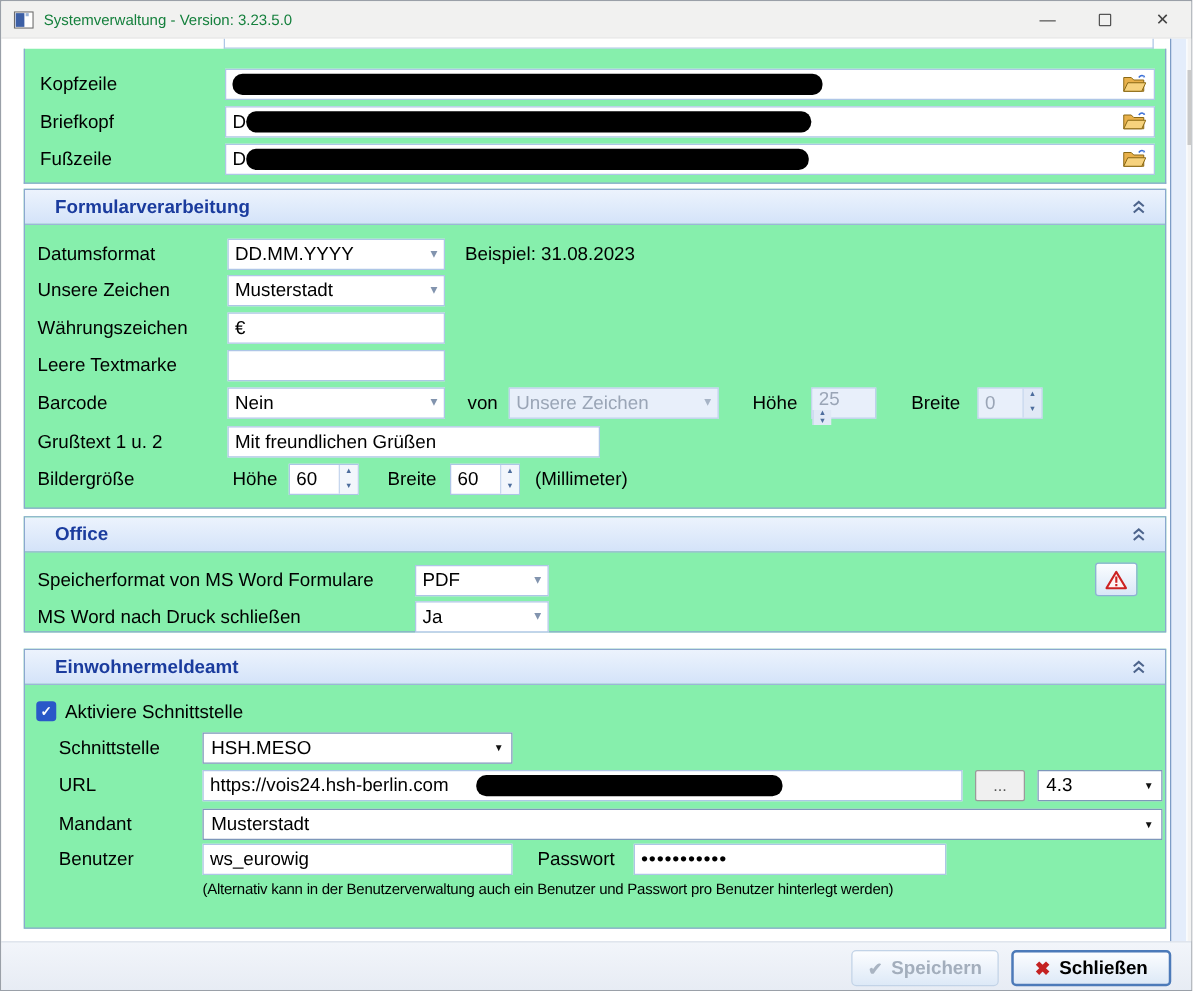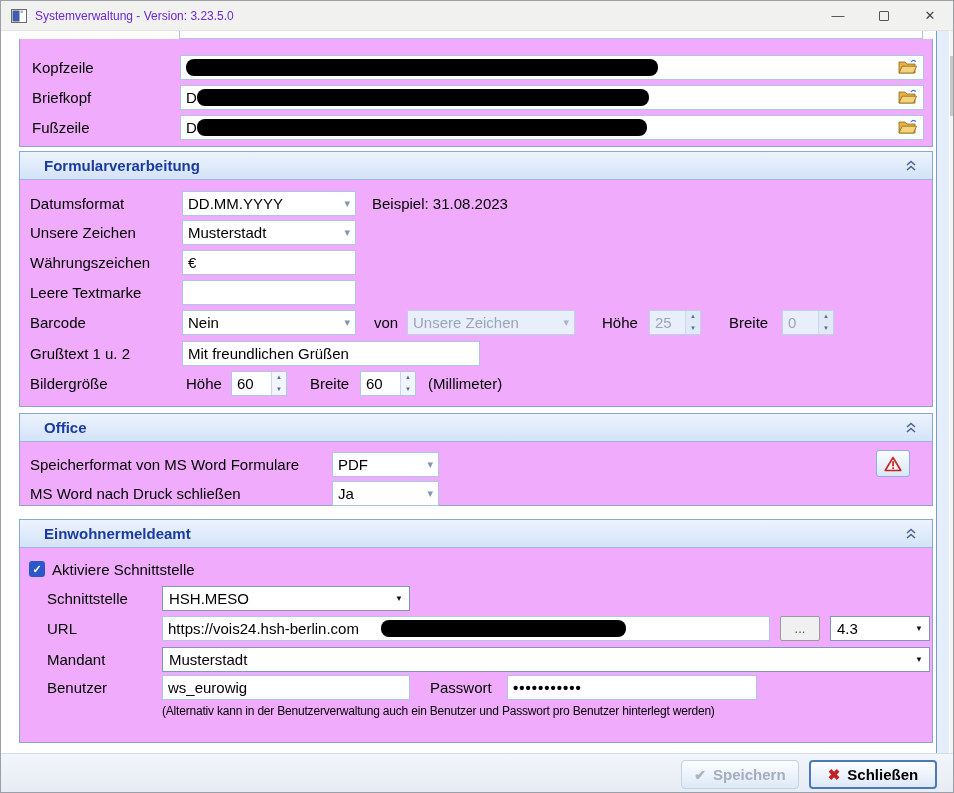--- a/index.html
+++ b/index.html
@@ -6,35 +6,35 @@
   html,body { width: 954px; height: 793px; }
   body { font-family: "Liberation Sans", sans-serif; background:#fff; }
 
   .window { width:954px; height:793px; border:1px solid #9aa0a8; background:#fff;
             display:flex; flex-direction:column; overflow:hidden; }
 
   
   .titlebar { height:30px; background:#f1f1f0; display:flex; align-items:center;
               flex-shrink:0; border-bottom:1px solid #e3e3e3; }
   .titlebar .app-icon { margin-left:10px; width:16px; height:14px; flex-shrink:0; }
-  .titlebar .title { margin-left:8px; font-size:12px; color:#6d28d9; }
+  .titlebar .title { margin-left:8px; font-size:12px; color:#15803d; }
   .win-controls { margin-left:auto; display:flex; height:100%; }
   .win-btn { width:46px; height:100%; display:flex; align-items:center; justify-content:center;
              color:#444; font-size:13px; cursor:default; }
   .max-glyph { width:10px; height:10px; border:1px solid #555; border-radius:1px; }
 
   
   .content { position:relative; height:722px; background:#fff; flex-shrink:0; }
 
   .scroll-strip { position:absolute; left:935px; top:0; width:13px; height:722px;
                   background:#e4edfb; border-left:1px solid #7c9cc6; }
   .scrollbar-rail { position:absolute; left:949px; top:0; width:4px; height:722px; background:#f3f3f3; }
   .scrollbar-thumb { position:absolute; left:0; top:25px; width:4px; height:60px; background:#c9c9c9; }
 
-  .groupbox { position:absolute; left:18px; width:914px; border:1px solid #8ba7cf; background:#f0abfc; }
+  .groupbox { position:absolute; left:18px; width:914px; border:1px solid #8ba7cf; background:#86efac; }
   .group-header { height:28px; background:linear-gradient(#ecf3fd,#d4e3f9);
                   border-bottom:1px solid #9db5d8; display:flex; align-items:center; position:relative; }
   .group-title { margin-left:24px; font-size:15px; font-weight:bold; color:#1b3c9e; }
   .collapse-btn { position:absolute; right:12px; top:5px; width:18px; height:18px;
                   display:flex; align-items:center; justify-content:center; }
 
   .row { position:absolute; display:flex; align-items:center; height:26px; }
   .lbl { font-size:15px; color:#000; white-space:nowrap; }
 
   .field { background:#fff; border:1px solid #aec6e6; height:25px; display:flex;
@@ -216,21 +216,21 @@
         <div class="field dd" style="position:absolute; left:162px; width:174px;">
           <span>Nein</span>
           <span class="dd-arrow">▾</span>
         </div>
         <span class="lbl" style="position:absolute; left:354px;">von</span>
         <div class="field dd disabled" style="position:absolute; left:387px; width:168px;">
           <span>Unsere Zeichen</span>
           <span class="dd-arrow">▾</span>
         </div>
         <span class="lbl" style="position:absolute; left:582px;">Höhe</span>
-        <div class="spin disabled" style="position:absolute; left:629px; width:52px;">
+        <div class="spin disabled" style="position:absolute; left:629px; width:52px;flex-direction:column;">
           <div class="spin-val disabled">25</div>
           <div class="spin-btns">
             <span>▲</span>
             <span>▼</span>
           </div>
         </div>
         <span class="lbl" style="position:absolute; left:709px;">Breite</span>
         <div class="spin disabled" style="position:absolute; left:762px; width:52px;">
           <div class="spin-val disabled">0</div>
           <div class="spin-btns">

